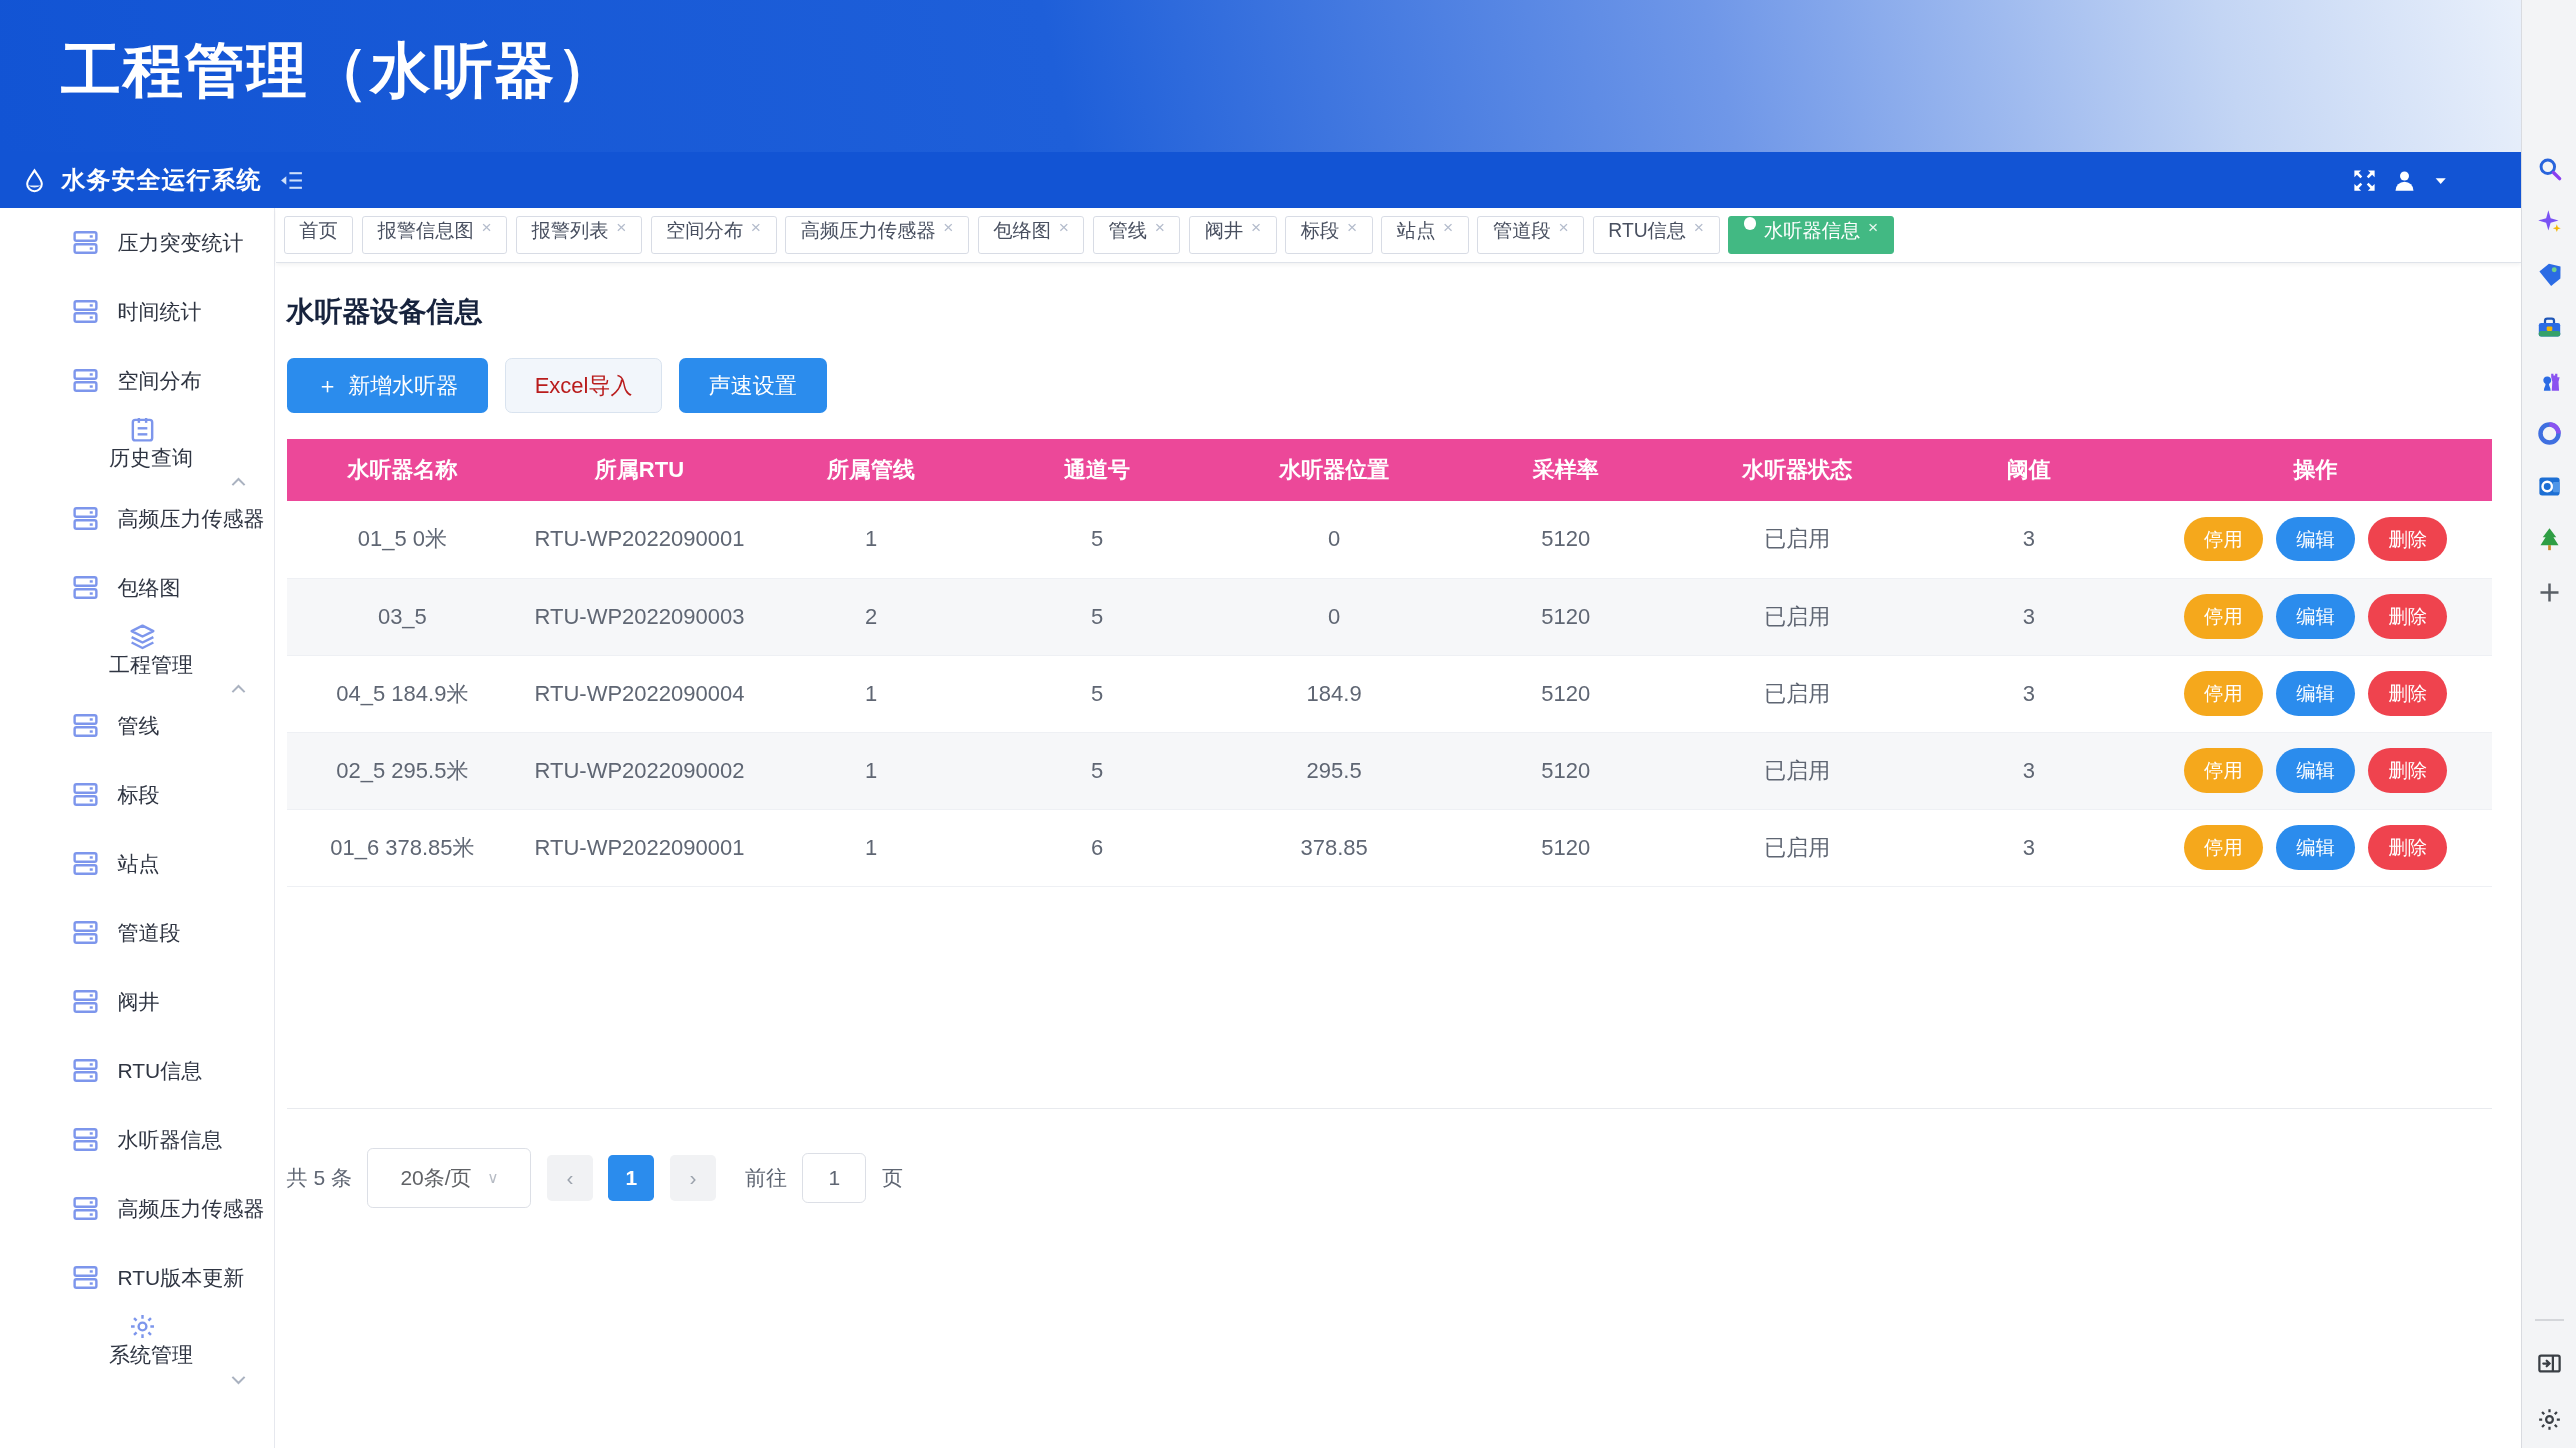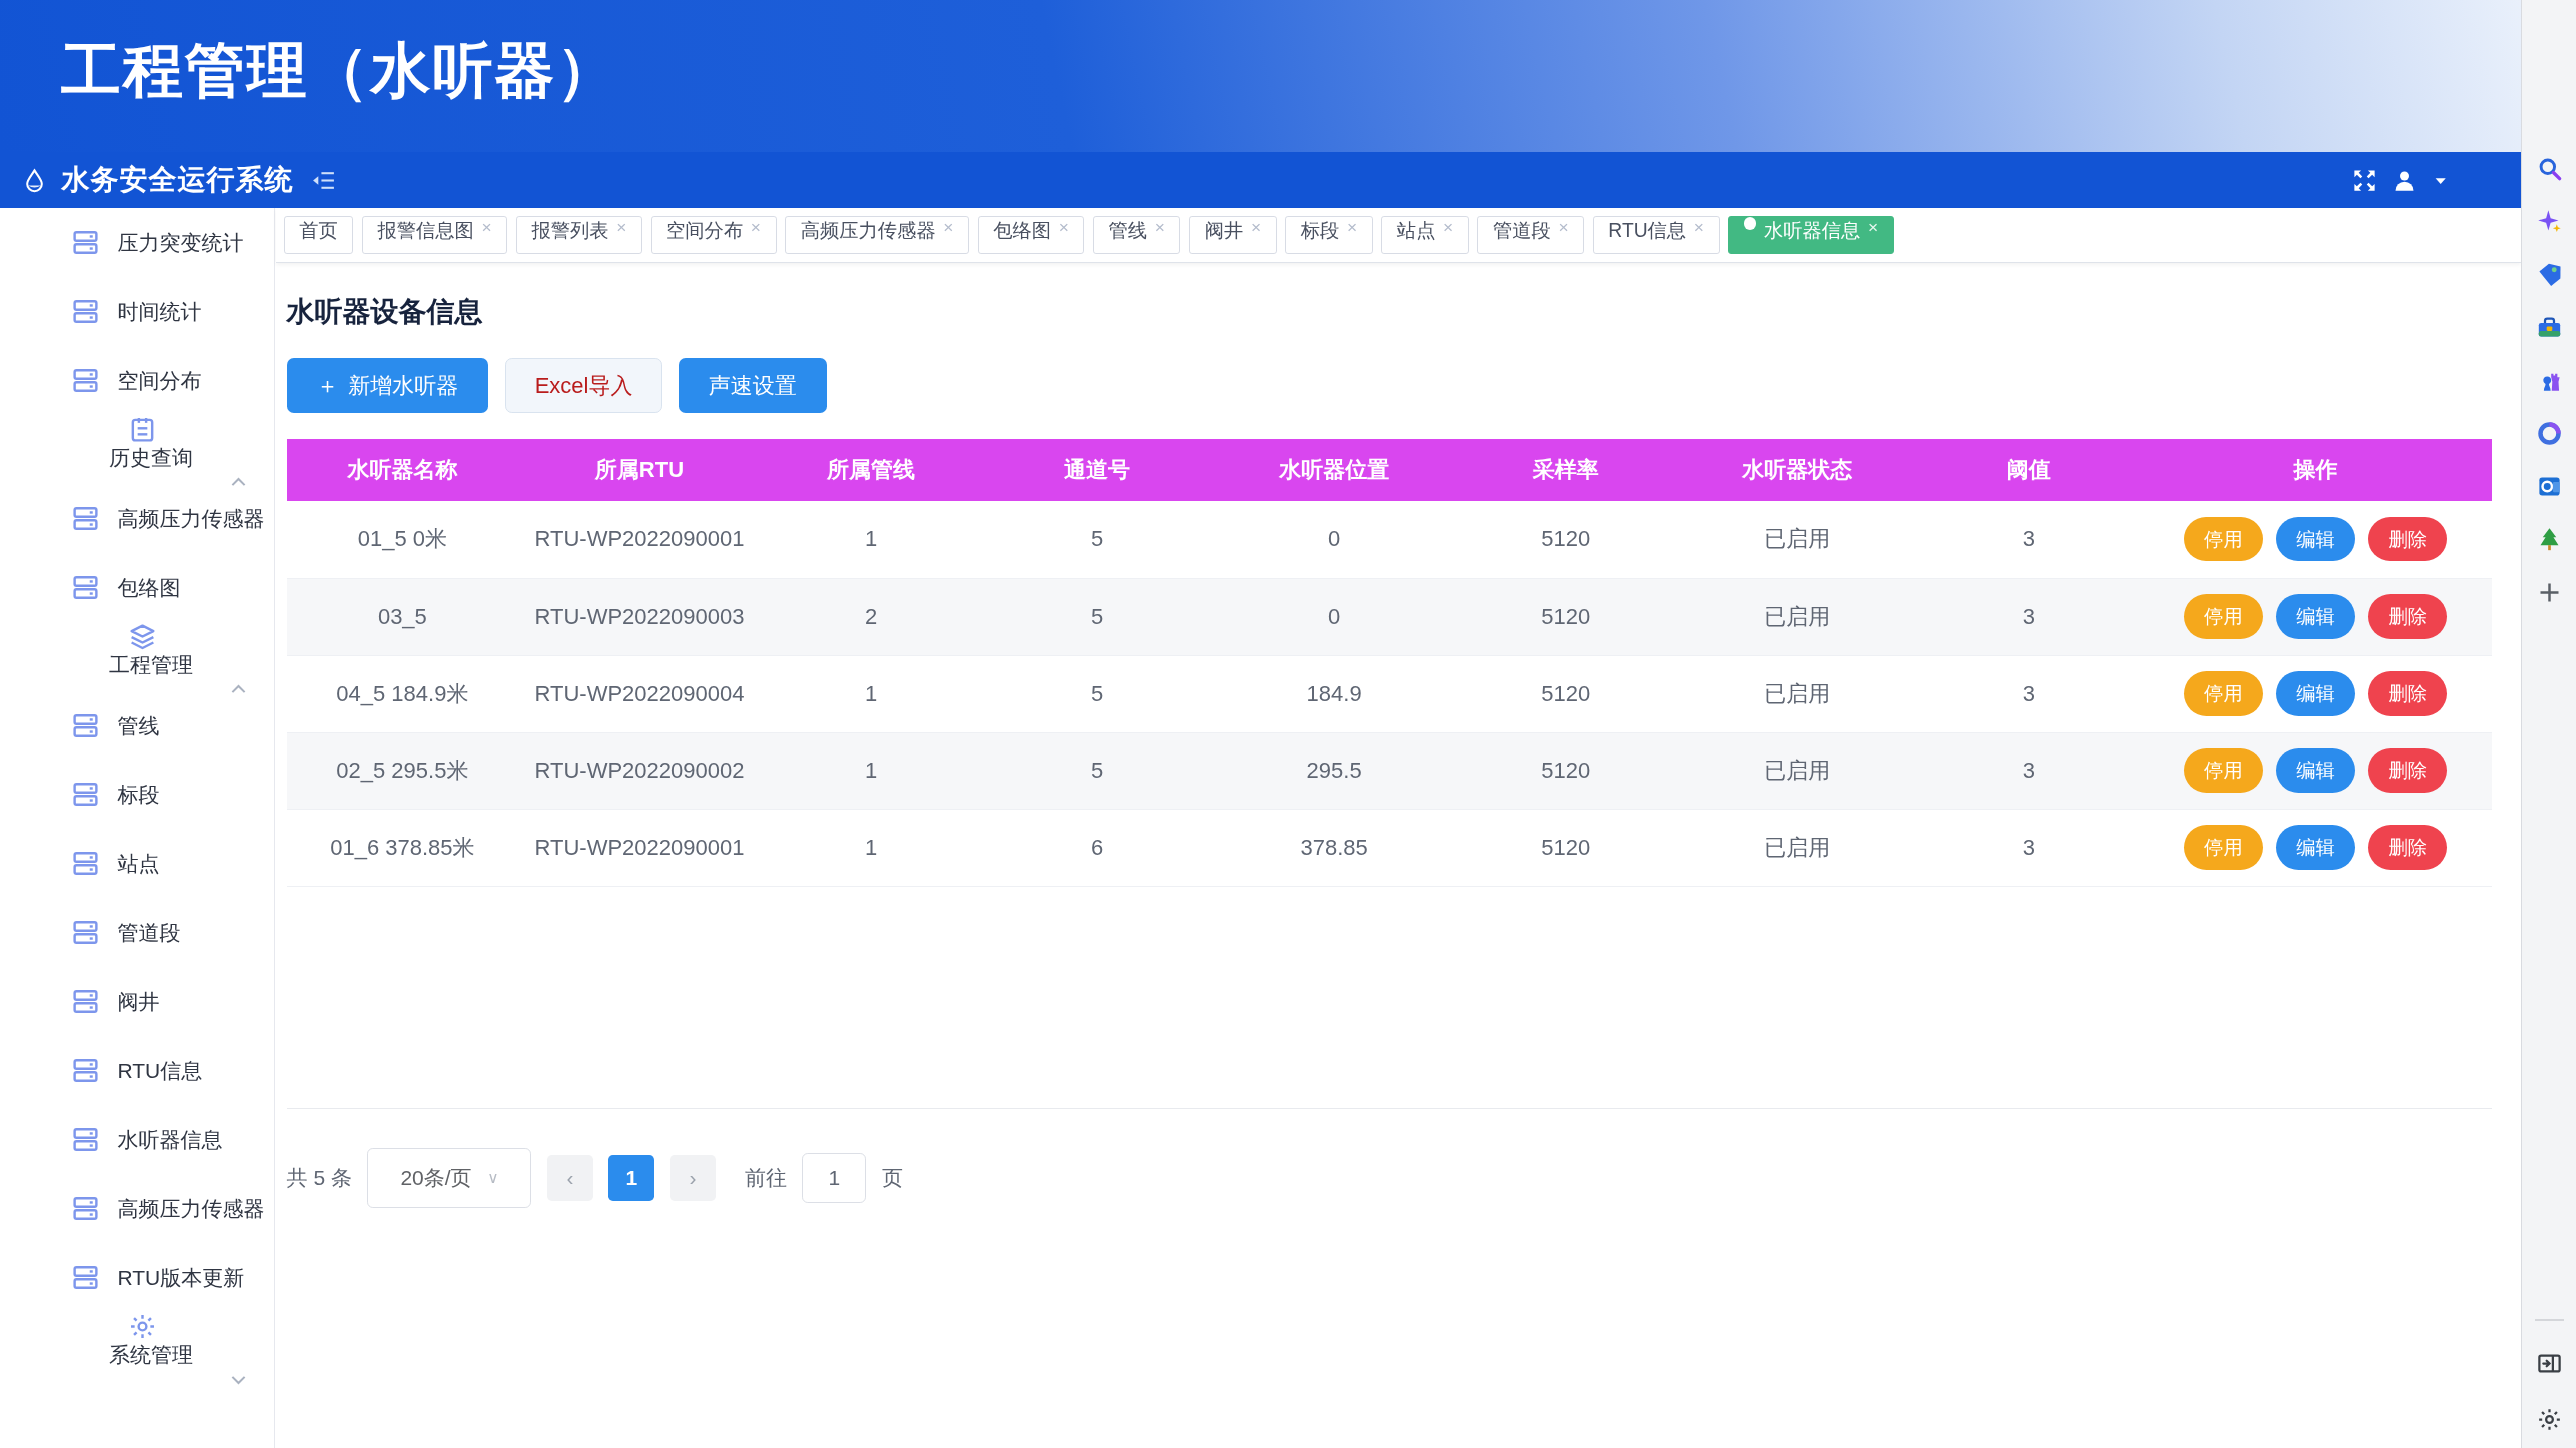--- a/index.html
+++ b/index.html
@@ -6,21 +6,21 @@
   html,body { width:2576px; height:1449px; overflow:hidden;
     font-family:"Liberation Sans","DejaVu Sans",sans-serif; background:#fff; }
 
   
   .banner  { position:absolute; top:0; left:0; right:55px; height:152px;
     background:linear-gradient(78deg,#1254d4 0%,#1e5fd9 42%,#6f97e8 68%,#c3d5f4 88%,#e9f0fb 100%); }
   .banner h1 { position:absolute; left:61px; top:31px; color:#fff; font-size:60px;
     font-weight:bold; letter-spacing:1.9px; }
   .navbar  { position:absolute; top:152px; left:0; right:55px; height:56px;
     background:#1254d4; display:flex; align-items:center; padding:0 72px 0 21px; color:#fff; }
-  .brand   { font-size:28px; font-weight:bold; margin:0 17.4px 0 13.5px; letter-spacing:1px; }
+  .brand   { font-size:24px; font-weight:bold; margin:0 17.4px 0 13.5px; letter-spacing:1px; }
   .nav-right { margin-left:auto; display:flex; align-items:center; gap:13.5px; }
   .sidebar { position:absolute; top:208px; left:0; width:275px; bottom:0;
     background:#fff; border-right:1px solid #e6e8ee; overflow:hidden; }
   .main    { position:absolute; top:208px; left:276px; right:55px; bottom:0; background:#fff; }
   .rail    { position:absolute; top:0; right:0; width:55px; bottom:0;
     background:#f3f4f6; border-left:1px solid #d9dbe0; }
 
   
   .side-item { height:69px; display:flex; align-items:center; cursor:pointer;
     color:#2f3542; font-size:21px; }
@@ -45,21 +45,21 @@
   .page-title { margin-top:30px; font-size:28px; font-weight:bold; color:#17233d; }
   .btn-row { margin-top:27px; display:flex; gap:16.4px; }
   .btn { height:55px; padding:0 29px; border-radius:6.8px; font-size:22px; cursor:pointer;
     border:1px solid transparent; display:flex; align-items:center; gap:9.7px; }
   .btn.primary { background:#2b8ced; color:#fff; }
   .btn.plain { background:#f2f6fb; border-color:#d9e3ef; color:#b91c1c; }
 
   
   .table-wrap { margin-top:26px; min-height:670px; border-bottom:1px solid #e8eaee; }
   table { width:100%; border-collapse:collapse; table-layout:fixed; }
-  thead th { background:#d946ef; color:#fff; font-size:22px; font-weight:bold;
+  thead th { background:#ec4899; color:#fff; font-size:22px; font-weight:bold;
     height:62px; text-align:center; }
   tbody td { height:77px; text-align:center; font-size:22px; color:#5f6673;
     border-bottom:1px solid #eef0f4; }
   tbody tr:nth-child(even) td { background:#f6f7f9; }
   .pill { display:inline-block; padding:8.7px 20px; border-radius:965px; color:#fff;
     font-size:19.3px; cursor:pointer; margin:0 6.8px; border:none; }
   .pill.warn { background:#f5a81c; }
   .pill.edit { background:#2b8ced; }
   .pill.del  { background:#ef434e; }
 

